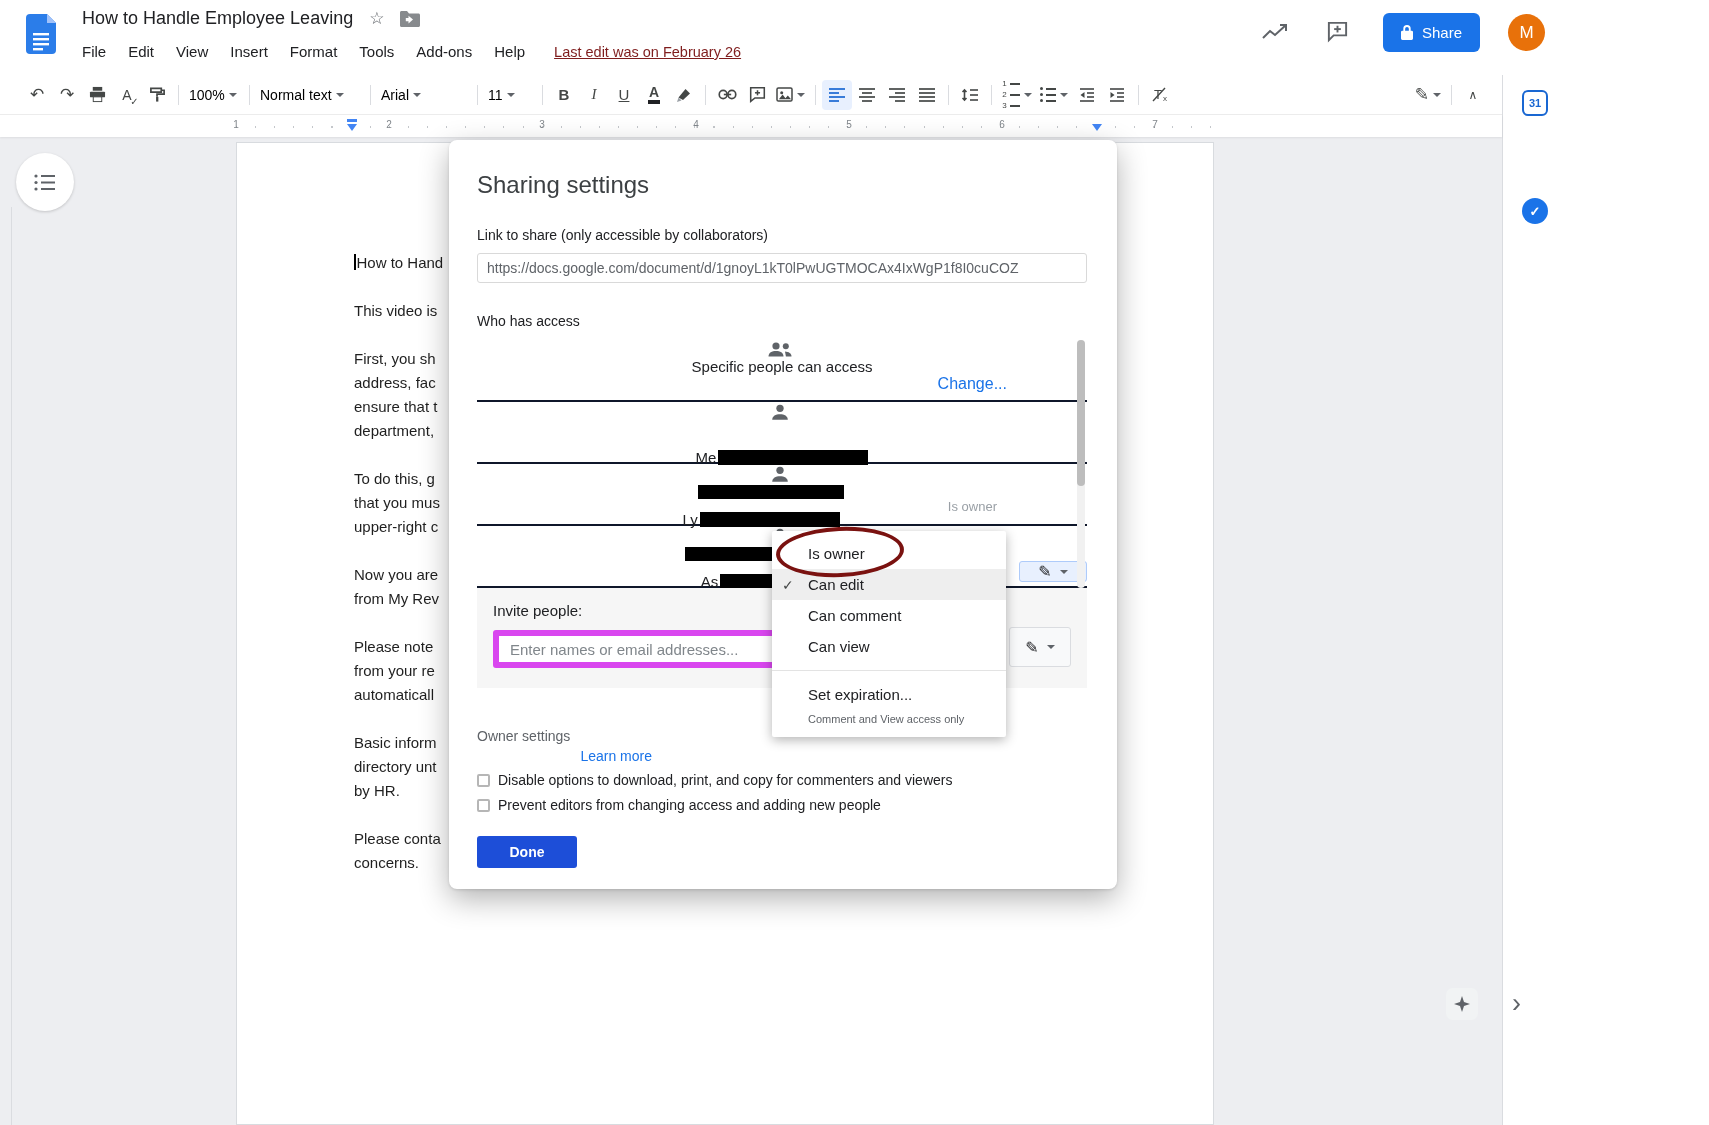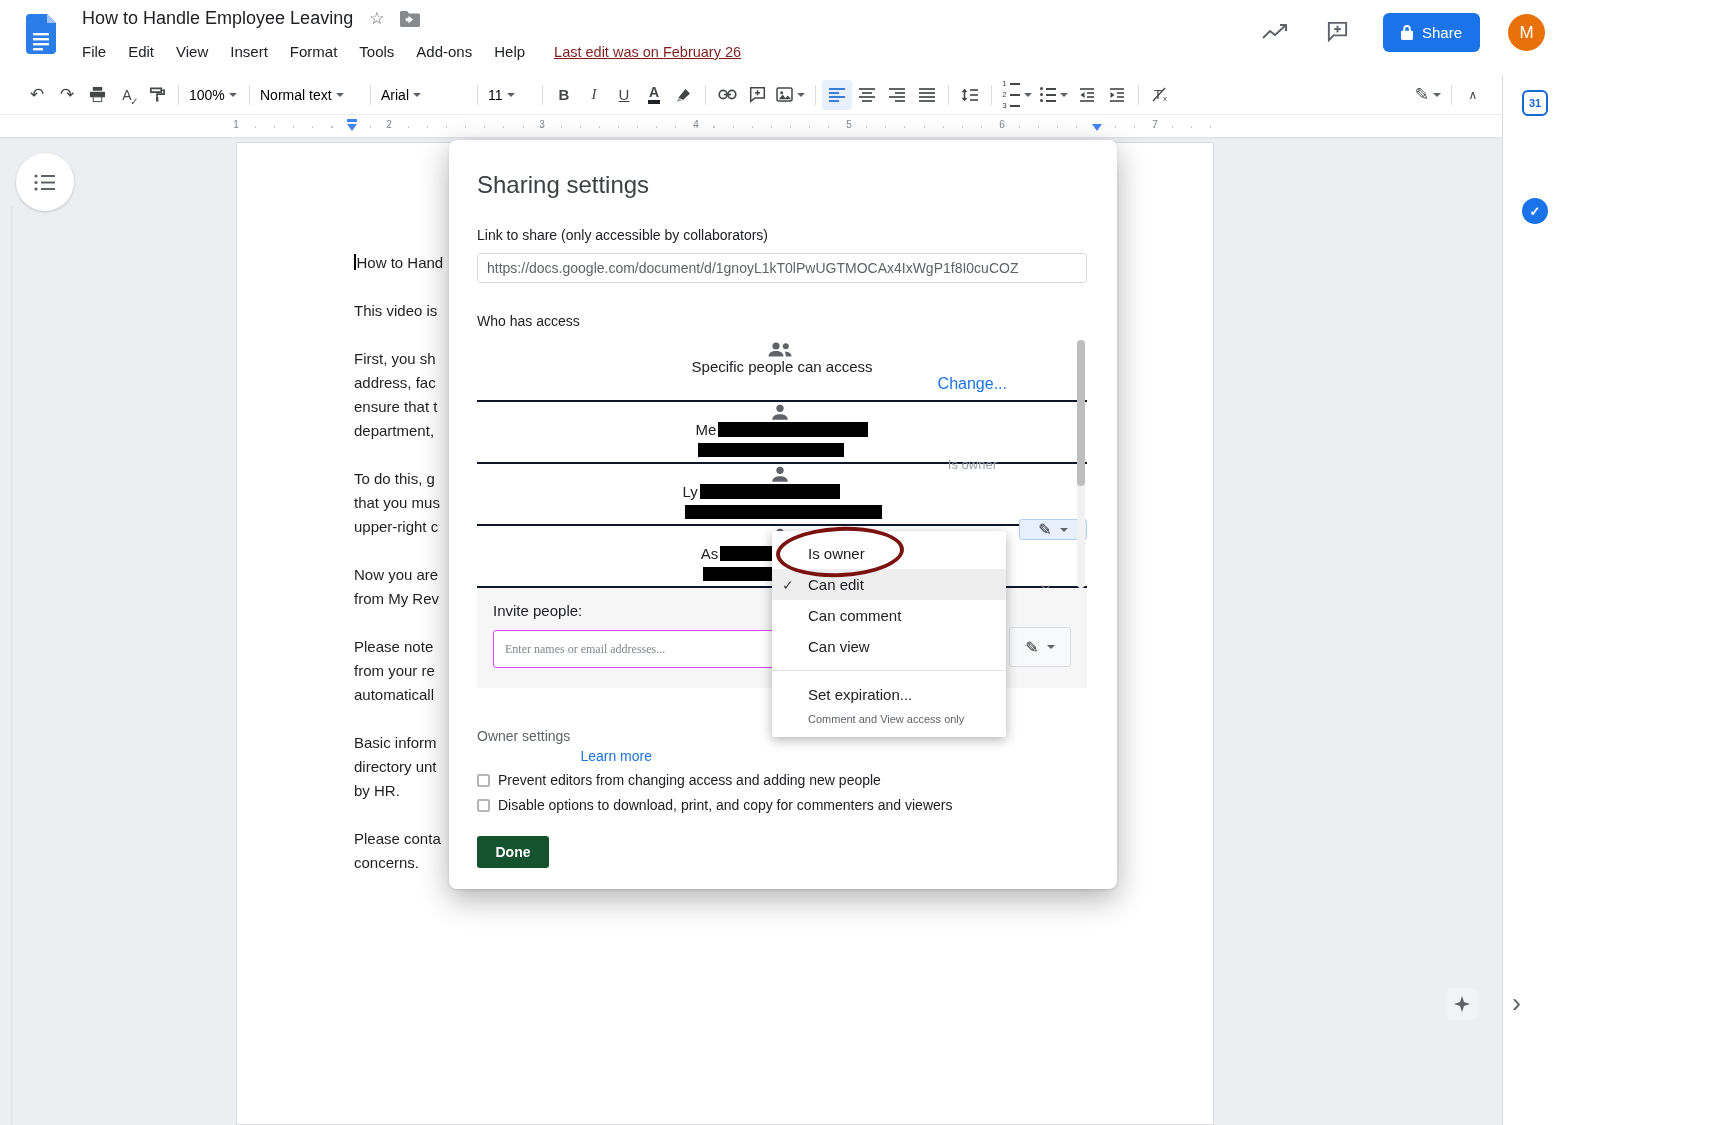--- a/index.html
+++ b/index.html
@@ -89,46 +89,46 @@
   .modal-title { margin-top:31px; font-size:24px; font-weight:400; color:#3c4043; }
   .link-label { margin-top:28px; font-size:14px; color:#202124; }
   .link-input { margin-top:10px; width:610px; height:30px; border:1px solid #d9d9d9; border-radius:3px; padding:0 9px;
     font-size:14px; color:#5f6368; font-family:inherit; background:#fff; }
   .access-label { margin-top:30px; font-size:14px; color:#202124; }
   .access-list { position:relative; margin-top:11px; width:610px; }
   .access-row { display:flex; align-items:center; border-bottom:2px solid #0f172a; height:62px; position:relative;flex-direction:column; }
   .row-avatar { width:26px; margin:0 21px 0 16px; display:flex; justify-content:center; flex:none; }
   .row-label { font-size:15px; color:#202124; }
   .change-link { margin-left:auto; margin-right:80px; color:#1a73e8; font-size:16px; background:none; border:none; }
-  .row-names { display:flex; flex-direction:column; gap:5px; }
+  .row-names { display:flex; flex-direction:column; gap:19px;margin-top:28px; }
   .name-line { display:flex; align-items:center; font-size:15px; color:#202124; }
   .redact { display:inline-block; height:15px; background:#000; margin-left:2px; }
   .redact.r2 { height:14px; }
   .owner-status { margin-left:auto; margin-right:90px; font-size:13px; font-weight:500; color:#9aa0a6; }
   .perm-btn { margin-left:auto; width:68px; height:34px; background:#e8f0fe; border:1px solid #aecbfa; border-radius:3px;
     display:flex; align-items:center; justify-content:center; gap:8px; color:#202124; font-size:16px; }
   .remove-x { margin:0 35px 0 30px; background:none; border:none; color:#757575; font-size:15px; }
   .row-as .remove-x { margin-left:auto; }
   .list-scrollbar { position:absolute; right:2px; top:0; width:8px; height:248px; background:#f1f1f1; border-radius:4px; }
   .list-thumb { position:absolute; top:0; left:0; width:8px; height:146px; background:#bdbdbd; border-radius:4px; }
   .invite-section { width:610px; height:100px; background:#f6f6f6; padding:14px 16px 0; position:relative; }
   .invite-label { font-size:15px; color:#202124; }
-  .invite-input { margin-top:11px; width:480px; height:38px; border:1px solid #d946ef; border-radius:3px; padding:0 11px;
-    font-size:12px; color:#202124; font-family:Liberation Serif, serif; }
+  .invite-input { margin-top:11px; width:480px; height:38px; border:6px solid #d946ef; border-radius:3px; padding:0 11px;
+    font-size:15px; color:#202124; font-family:Liberation Sans, sans-serif; }
   .invite-input::placeholder { color:#80868b; }
   .invite-perm-btn { position:absolute; right:16px; top:39px; width:62px; height:40px; background:#f8f9fa; border:1px solid #dadce0;
     border-radius:3px; display:flex; align-items:center; justify-content:center; gap:8px; font-size:16px; color:#202124; }
   .owner-row { margin-top:20px; display:flex; align-items:center; gap:10px; font-size:14px; }
   .owner-label { color:#5f6368; }
   .learn-more { color:#1a73e8; background:none; border:none; font-size:14px;margin-top:40px; }
   .cb-row { margin-top:8px; display:flex; align-items:flex-start; gap:8px; height:20px; }
   .cb-row + .cb-row { margin-top:5px; }
   .checkbox { width:13px; height:13px; border:2px solid #b6b6b6; border-radius:2px; background:#fff; margin-top:2px; flex:none; }
   .cb-label { font-size:14px; font-weight:500; color:#202124; }
-  .done-btn { margin-top:19px; width:72px; height:32px; background:#14532d; color:#fff; border:none; border-radius:3px;
+  .done-btn { margin-top:19px; width:100px; height:32px; background:#1d4ed8; color:#fff; border:none; border-radius:3px;
     font-size:14px; font-weight:700; }
 
   
   .perm-menu { position:absolute; left:772px; top:531px; width:234px; background:#fff; border-radius:2px;
     box-shadow:0 3px 12px rgba(0,0,0,0.3); z-index:30; padding:7px 0 4px; }
   .perm-item { width:100%; height:31px; display:flex; align-items:center; padding-left:36px; font-size:15px; color:#202124;
     position:relative; background:none; border:none; text-align:left; }
   .perm-item.checked { background:#eeeeee; }
   .perm-check { position:absolute; left:10px; font-size:14px; color:#444746; }
   .perm-divider { height:1px; background:#e3e3e3; margin:8px 0; }
@@ -576,25 +576,25 @@
     </button>
   </div>
 
   <div class="owner-row">
     <span class="owner-label">Owner settings</span>
     <button class="learn-more">Learn more</button>
   </div>
 
   <div class="cb-row">
     <span class="checkbox"></span>
-    <span class="cb-label">Prevent editors from changing access and adding new people</span>
+    <span class="cb-label">Disable options to download, print, and copy for commenters and viewers</span>
   </div>
   <div class="cb-row">
     <span class="checkbox"></span>
-    <span class="cb-label">Disable options to download, print, and copy for commenters and viewers</span>
+    <span class="cb-label">Prevent editors from changing access and adding new people</span>
   </div>
 
   <button class="done-btn">Done</button>
 </div>
 
 <div class="perm-menu">
   <button class="perm-item">Is owner</button>
   <button class="perm-item checked">
     <span class="perm-check">✓</span>
     <span>Can edit</span>

